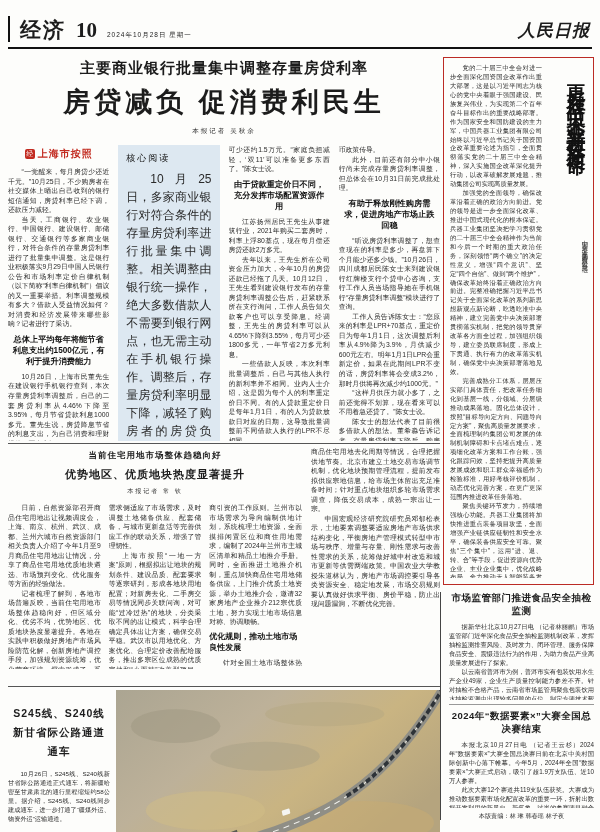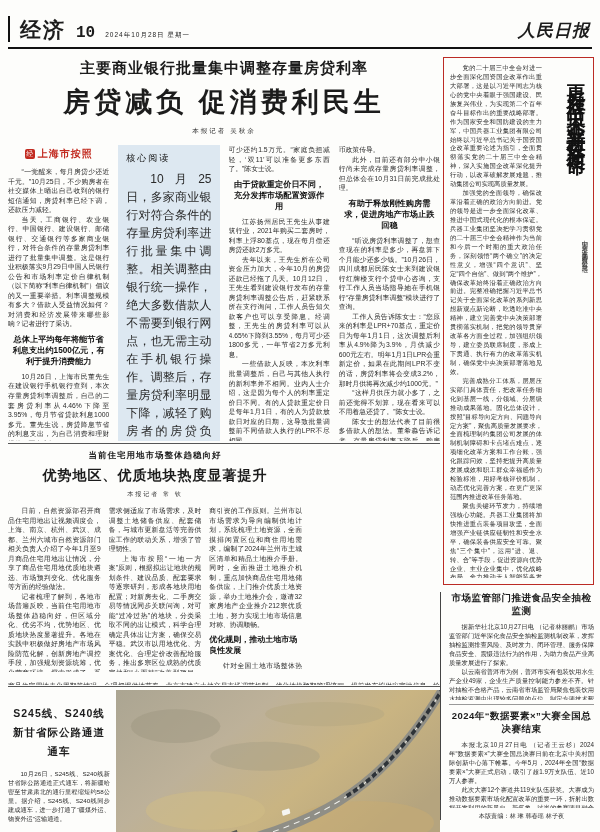--- a/index.html
+++ b/index.html
@@ -7,21 +7,21 @@
   .page {
     position:relative; width:600px; height:832px; margin:0 auto;
     background:#fdfdfb; overflow:hidden; color:#1c1c1c;
     font-family:"Liberation Sans", sans-serif;
   }
   
   .hdr { position:absolute; top:10px; left:8px; width:584px; height:36px; }
   .hdr-left { position:absolute; left:0; bottom:2px; display:flex; align-items:baseline; gap:10px; }
   .hdr-bar { display:inline-block; width:2px; height:26px; background:#111; transform:translateY(5px); }
   .hdr-section { font-size:21px; font-weight:bold; letter-spacing:2px; }
-  .hdr-pageno { font-size:16px; font-weight:bold; font-family:Liberation Mono, monospace;margin-top:46px; }
+  .hdr-pageno { font-size:21px; font-weight:bold; font-family:Liberation Serif, serif;margin-top:46px; }
   .hdr-date { font-size:6.5px; color:#222; letter-spacing:1px; }
   .hdr-masthead { position:absolute; right:2px; bottom:4px; font-size:17px; font-weight:bold;
     font-style:italic; font-family:"Liberation Serif", serif; letter-spacing:1px; }
   .hdr-rule { position:absolute; top:47px; left:8px; width:584px; height:1.5px; background:#111; }
   
   .t { font-size:6.8px; line-height:1.4; text-align:justify; text-indent:2em; color:#2a2a2a; }
   .sub { font-size:8.2px; font-weight:bold; color:#111; text-align:center; line-height:1.35; margin:5px 2px; }
   
   .lead { position:absolute; top:55px; left:8px; width:432px; }
   .lead-kicker { text-align:center; font-size:15px; font-weight:bold; letter-spacing:1px; margin-top:4px; }
@@ -34,24 +34,24 @@
   .focus-icon { display:inline-flex; align-items:center; justify-content:center; width:10px; height:10px;
     background:#c22a1f; color:#fff; font-size:7px; border-radius:2px; }
   .focus-label { color:#c22a1f; font-weight:bold; font-size:10px; letter-spacing:1px; }
   .core { background:#dde8f1; padding:7px 8px 8px 8px; margin-bottom:6px; }
   .core-title { font-size:9px; font-weight:normal; margin-bottom:5px; letter-spacing:2px; color:#111; }
   .core .t { font-size:12px; line-height:1.5; }
   
   .rule-h { position:absolute; left:8px; width:432px; height:1px; background:#555; }
   .rule-v { position:absolute; width:1px; background:#444; }
   
-  .land { position:absolute; top:447px; left:8px; width:432px; height:238px; display:flex; gap:9px; overflow:hidden;flex-direction:column; }
+  .land { position:absolute; top:447px; left:8px; width:432px; height:238px; display:flex; gap:9px; overflow:hidden; }
   .land-main { width:294px; }
   .land-kicker { text-align:center; font-size:8.5px; font-weight:bold; letter-spacing:1px; margin-top:3px; }
-  .land-headline { text-align:center; font-size:14px; font-weight:bold; letter-spacing:1px; margin-top:5px; }
+  .land-headline { text-align:center; font-size:11px; font-weight:bold; letter-spacing:1px; margin-top:5px; }
   .land-byline { text-align:center; font-size:6px; color:#333; margin-top:5px; letter-spacing:2px; }
   .land-cols { display:flex; gap:8px; margin-top:7px; height:166px; overflow:hidden; }
   .land-col { flex:1; overflow:hidden; }
   .land-colD { flex:1; overflow:hidden; }
   .sub-left { font-size:8px; font-weight:bold; text-align:left; line-height:1.35; margin:5px 0; text-indent:0; }
   
   .road { position:absolute; top:690px; left:8px; width:432px; height:164px; display:flex; gap:6px; }
   .road-info { width:102px; padding-top:14px; }
   .road-title { text-align:center; font-size:10.5px; font-weight:bold; line-height:1.8; letter-spacing:1px; }
   .road-cap { margin-top:9px; font-size:6.2px; line-height:1.45; text-align:justify; text-indent:2em; color:#2a2a2a; }

